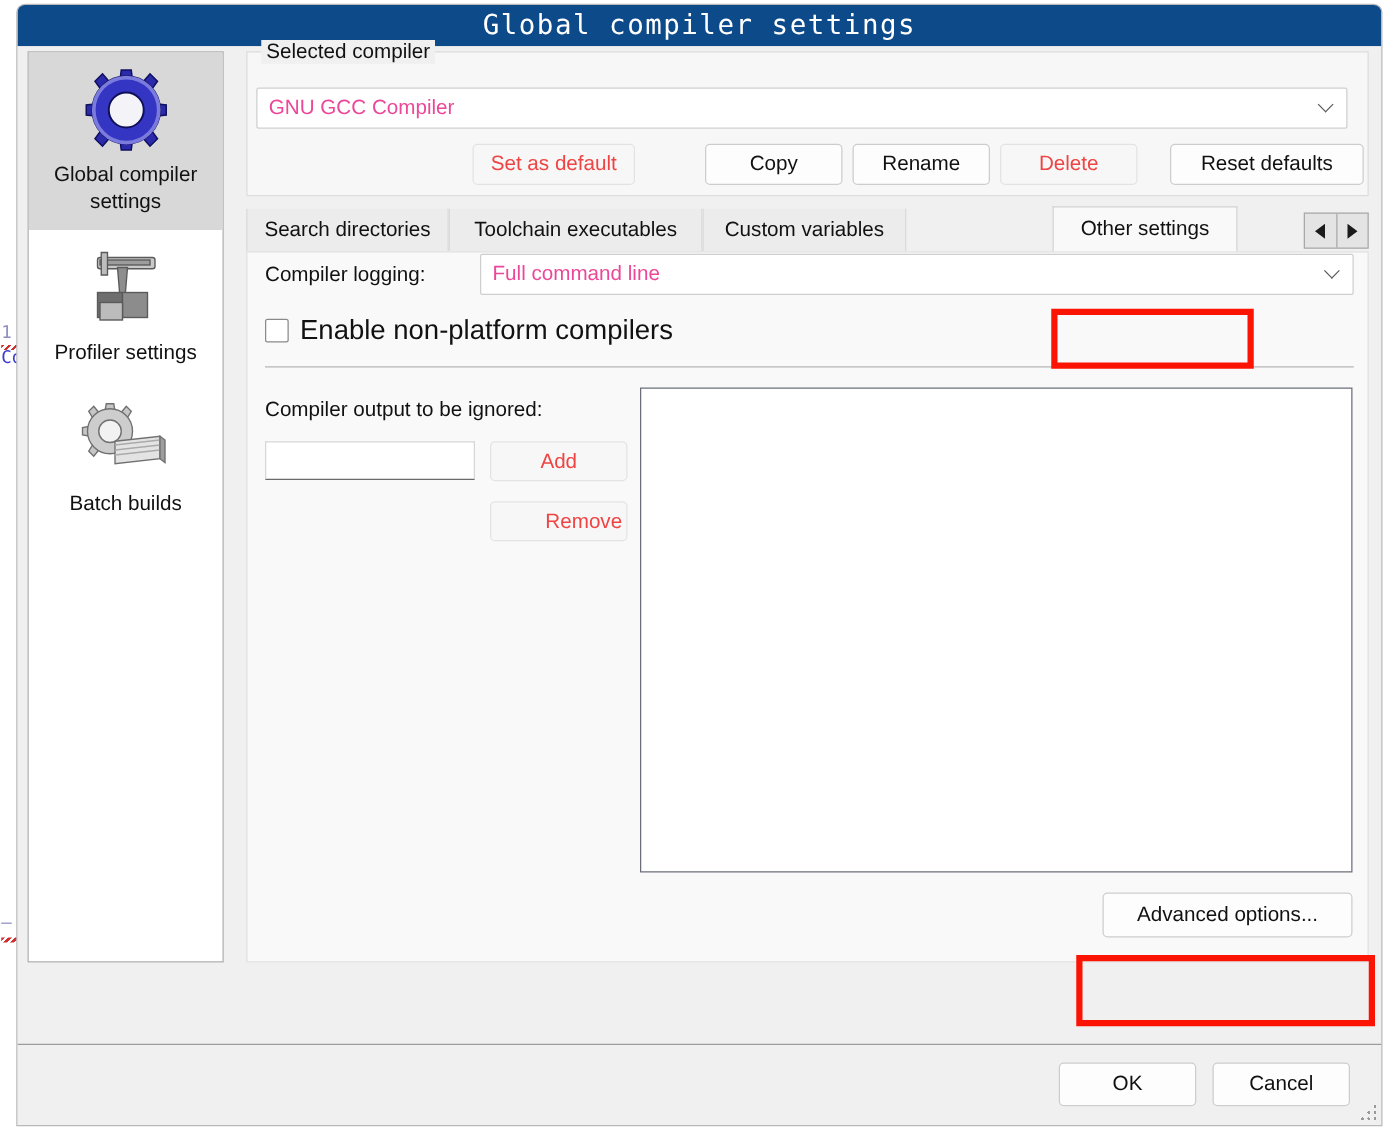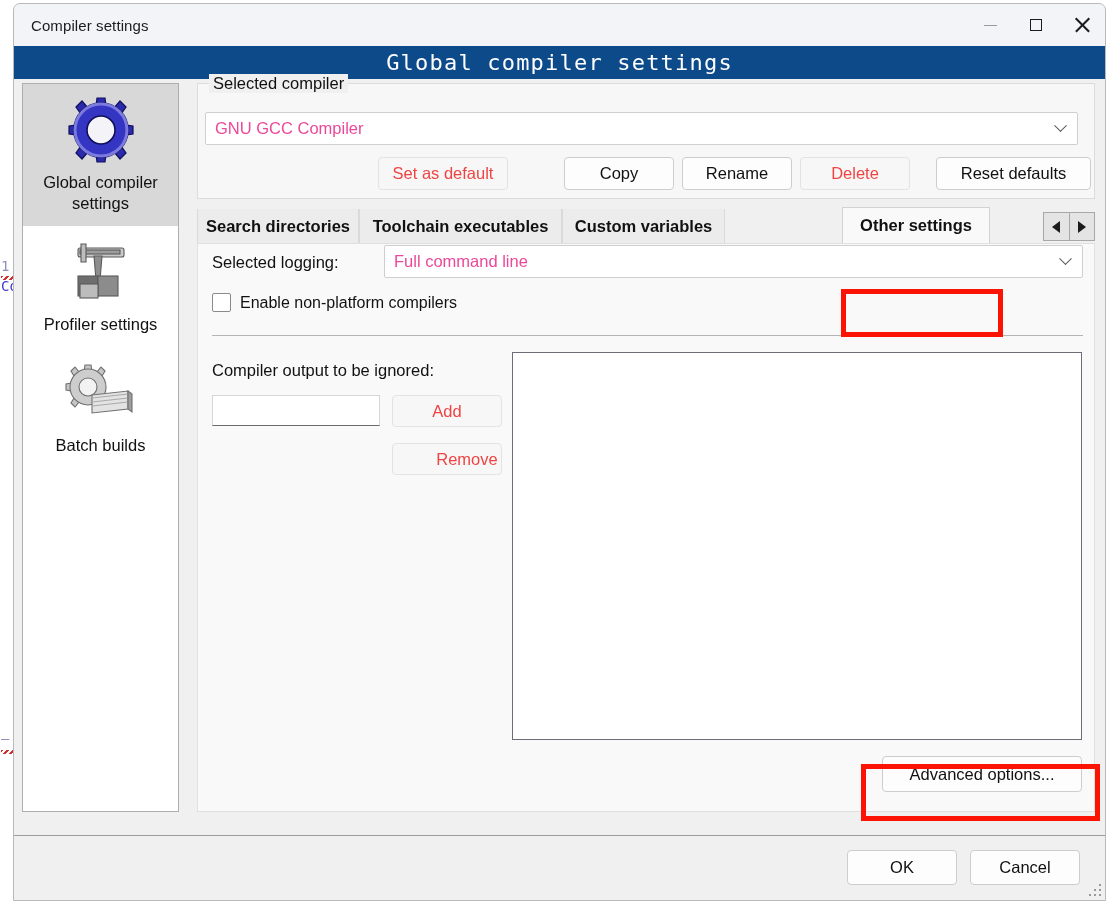--- a/index.html
+++ b/index.html
@@ -176,21 +176,20 @@
     width: 898px; height: 34px;
   }
   .tab {
     position: absolute; top: 0; height: 34px;
     display: flex; align-items: center; justify-content: center;
     padding: 0 8px;
     font-size: 16.5px; color: #111111;
     background: #ececec;
     border-left: 1px solid #dadada; border-right: 1px solid #dadada;
     cursor: default;
-    font-weight: bold;
   }
   .tab.active {
     background: #f9f9f9;
     border: 1px solid #d2d2d2; border-bottom: none;
     height: 36px; top: -2px; z-index: 3;
   }
   .tabscroll {
     position: absolute; right: 0; top: 3px;
     width: 52px; height: 29px;
     display: flex; border: 1px solid #a8a8a8; background: #e4e4e4;
@@ -223,21 +222,21 @@
   #loggingCombo { left: 186px; top: 1px; width: 699px; height: 33px; }
 
   .checkrow {
     position: absolute; left: 14px; top: 49px;
     display: flex; align-items: center; cursor: default;
   }
   .checkbox {
     width: 19px; height: 19px; border: 1.5px solid #8a8a8a;
     border-radius: 2px; background: #ffffff; margin-right: 9px;
   }
-  .check-label { font-size: 16px; color: #111111; }
+  .check-label { font-size: 22px; color: #111111; }
 
   .hrule {
     position: absolute; left: 14px; top: 91px;
     width: 871px; height: 1px; background: #b6b6b6;
   }
 
   #ignoredLabel { left: 14px; top: 117px; }
 
   .textinput {
     position: absolute; left: 14px; top: 151px;
@@ -299,34 +298,20 @@
 <div class="bg-editor">
   <div class="bg-line bg-num" style="top:258px">1</div>
   <div class="bg-squig" style="top:276px"></div>
   <div class="bg-line bg-code" style="top:278px">Co</div>
   <div class="bg-line bg-num" style="top:730px">–</div>
   <div class="bg-squig" style="top:750px"></div>
 </div>
 
 <div class="window">
 
-  <div class="titlebar">
-    <div class="titlebar-text">Compiler settings</div>
-    <div class="wincontrols">
-      <div class="winbtn">
-        <span class="glyph-min"></span>
-      </div>
-      <div class="winbtn">
-        <span class="glyph-max"></span>
-      </div>
-      <div class="winbtn close">
-        <span class="glyph-close"></span>
-      </div>
-    </div>
-  </div>
 
   <div class="banner">
     <span class="banner-text">Global compiler settings</span>
   </div>
 
   <div class="body-area">
 
     <div class="sidebar">
 
       <div class="side-item selected">
@@ -418,21 +403,21 @@
             <span class="tri-l"></span>
           </div>
           <div>
             <span class="tri-r"></span>
           </div>
         </div>
       </div>
 
       <div class="tabpanel">
 
-        <div class="label-static" id="loggingLabel">Selected logging:</div>
+        <div class="label-static" id="loggingLabel">Compiler logging:</div>
 
         <div class="combo" id="loggingCombo">
           <span class="combo-text">Full command line</span>
           <span class="combo-arrow">
               <i class="chev"></i>
             </span>
         </div>
 
         <div class="checkrow">
           <span class="checkbox"></span>

